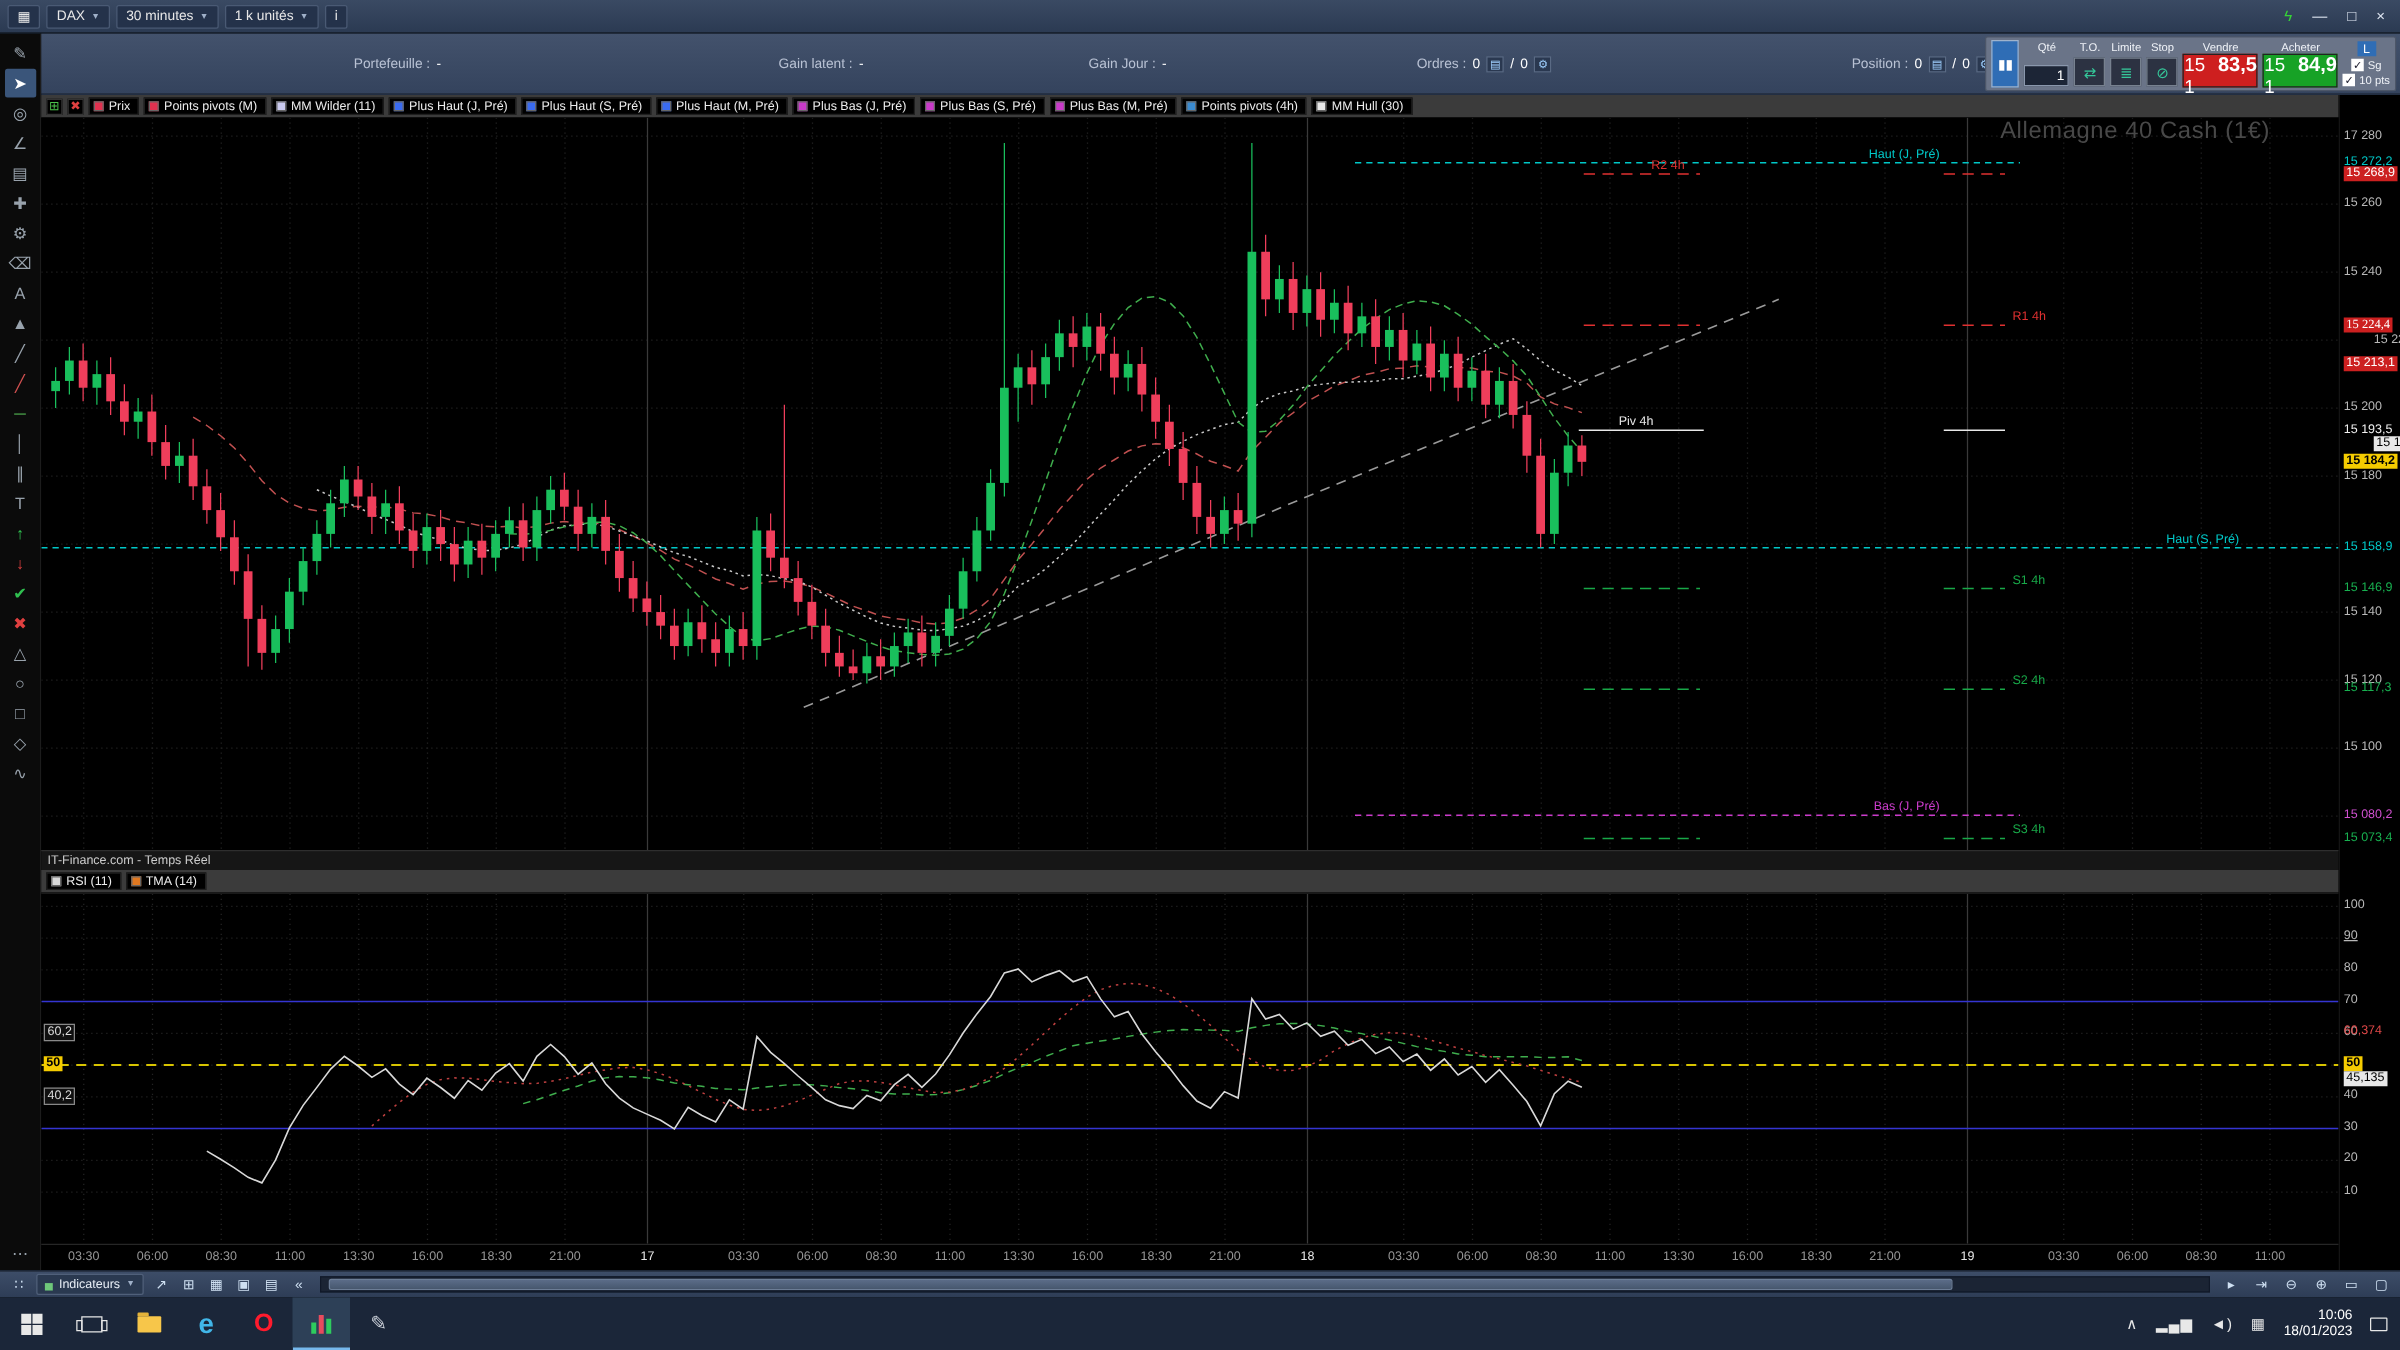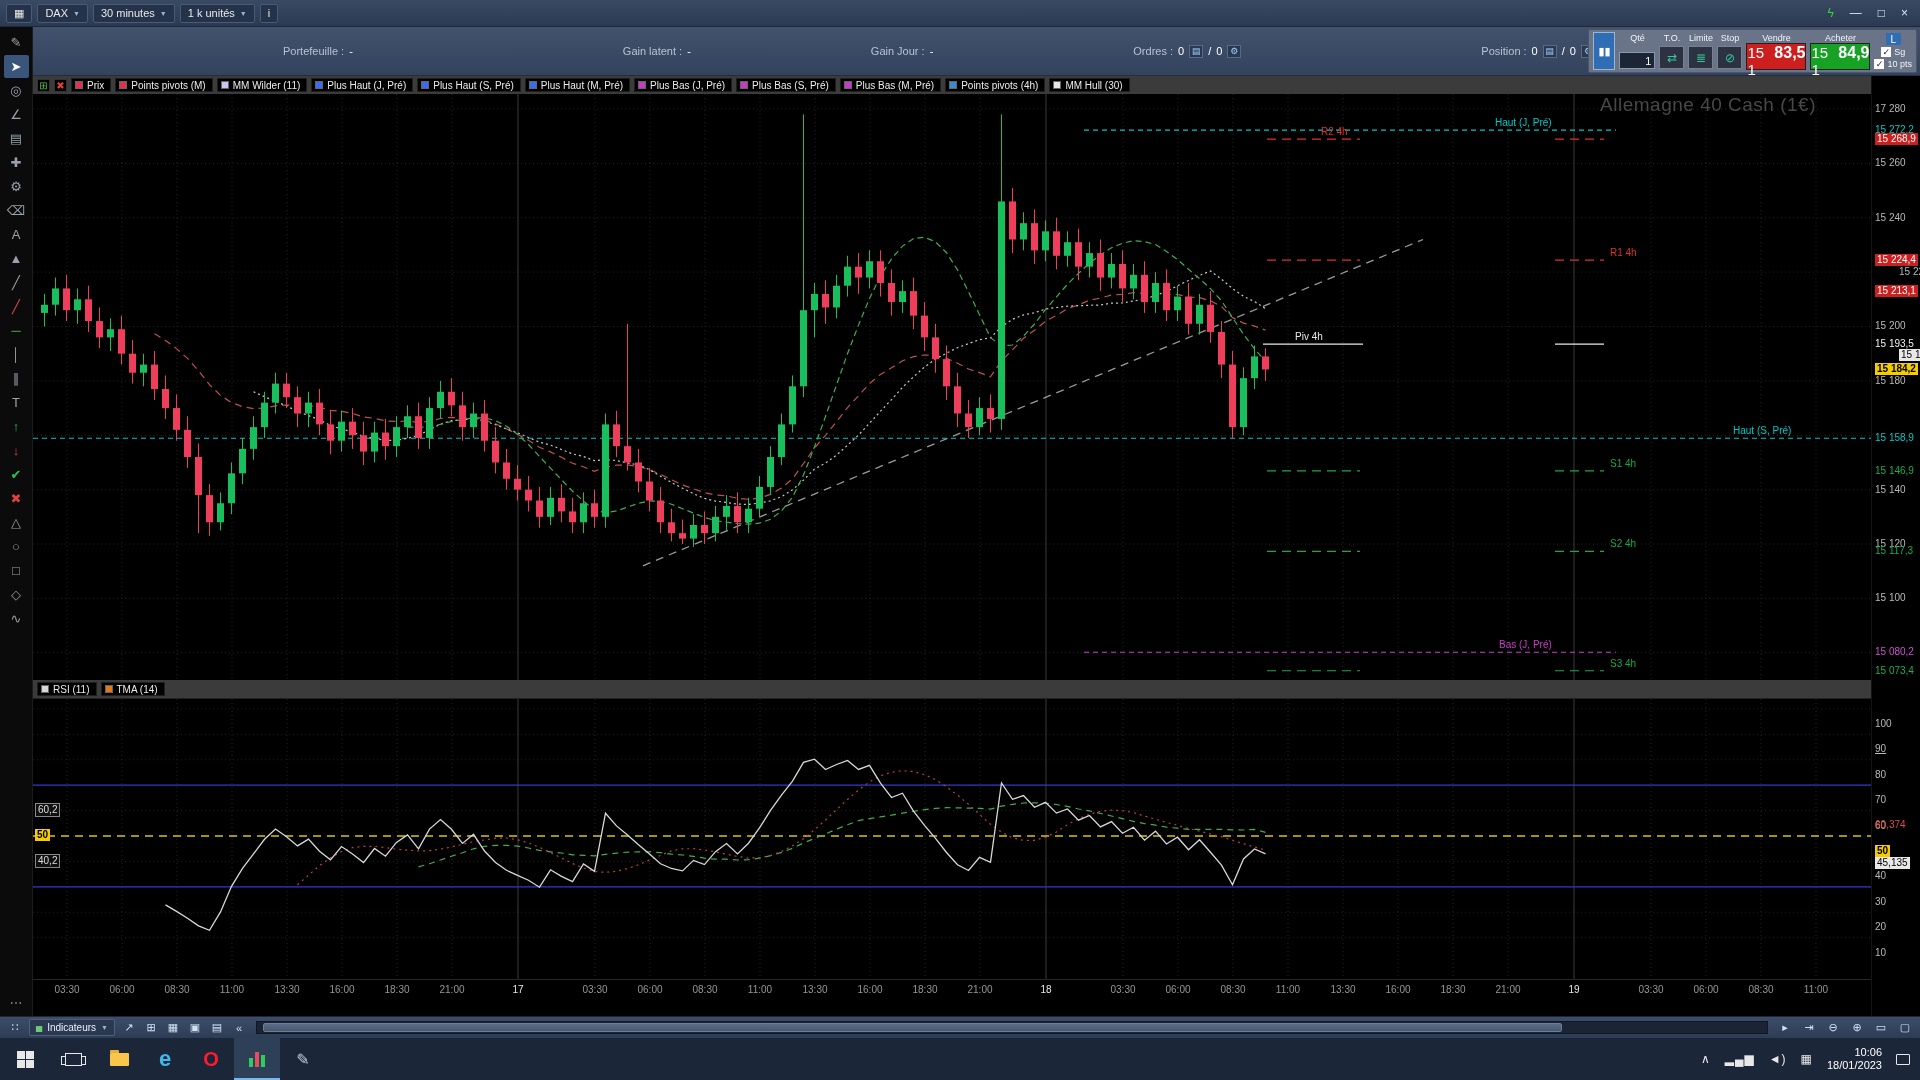--- a/index.html
+++ b/index.html
@@ -597,20 +597,23 @@
               <text x="1577" y="162.14663573085943" fill="#e03030" font-size="10" font-family="Liberation Sans, sans-serif">R1 4h</text>
               <text x="1262" y="246.17169373549885" fill="#e8e8e8" font-size="10" font-family="Liberation Sans, sans-serif">Piv 4h</text>
               <text x="1700" y="340.2580046403722" fill="#00c8c8" font-size="10" font-family="Liberation Sans, sans-serif">Haut (S, Pré)</text>
               <text x="1577" y="372.8890951276112" fill="#18a848" font-size="10" font-family="Liberation Sans, sans-serif">S1 4h</text>
               <text x="1577" y="453.3791183294683" fill="#18a848" font-size="10" font-family="Liberation Sans, sans-serif">S2 4h</text>
               <text x="1466" y="554.2635730858449" fill="#cc3ccc" font-size="10" font-family="Liberation Sans, sans-serif">Bas (J, Pré)</text>
               <text x="1577" y="572.75452436195" fill="#18a848" font-size="10" font-family="Liberation Sans, sans-serif">S3 4h</text>
             </svg>
           <div id="watermark">Allemagne 40 Cash (1€)</div>
         </div>
+        <div id="itf-bar">
+            <span>IT-Finance.com - Temps Réel</span>
+          </div>
         <div id="rsi-legend">
             <div class="pill">
               <span class="swatch" style="background: rgb(216, 216, 216);"></span>
               <span>RSI (11)</span>
             </div>
             <div class="pill">
               <span class="swatch" style="background: rgb(224, 120, 32);"></span>
               <span>TMA (14)</span>
             </div>
           </div>
@@ -704,21 +707,21 @@
           <div class="axis-label ax-plain" style="top: 81.3411px;">15 260</div>
           <div class="axis-label ax-plain" style="top: 135.726px;">15 240</div>
           <div class="axis-label ax-plain" style="top: 190.111px; margin-left: 24px;">15 220</div>
           <div class="axis-label ax-plain" style="top: 244.497px;">15 200</div>
           <div class="axis-label ax-plain" style="top: 298.882px;">15 180</div>
           <div class="axis-label ax-plain" style="top: 407.652px;">15 140</div>
           <div class="axis-label ax-plain" style="top: 462.037px;">15 120</div>
           <div class="axis-label ax-plain" style="top: 516.422px;">15 100</div>
           <div class="axis-label ax-cyan" style="top: 48.1661px;">15 272,2</div>
           <div class="axis-label ax-red-badge" style="top: 57.1397px;">15 268,9</div>
-          <div class="axis-label ax-red-badge" style="top: 178.147px;">15 224,4</div>
+          <div class="axis-label ax-red-badge" style="top: 178.147px; font-family: Liberation Serif, serif;">15 224,4</div>
           <div class="axis-label ax-red-badge" style="top: 208.874px;">15 213,1</div>
           <div class="axis-label ax-white" style="top: 262.172px;">15 193,5</div>
           <div class="axis-label ax-white-badge" style="top: 273.444px; margin-left: 24px;">15 193,4</div>
           <div class="axis-label ax-yellow-badge" style="top: 287.461px;">15 184,2</div>
           <div class="axis-label ax-cyan" style="top: 356.258px;">15 158,9</div>
           <div class="axis-label ax-green" style="top: 388.889px;">15 146,9</div>
           <div class="axis-label ax-green" style="top: 469.379px;">15 117,3</div>
           <div class="axis-label ax-magenta" style="top: 570.264px;">15 080,2</div>
           <div class="axis-label ax-green" style="top: 588.755px;">15 073,4</div>
           <div class="axis-label ax-plain" style="top: 642px;">100</div>

